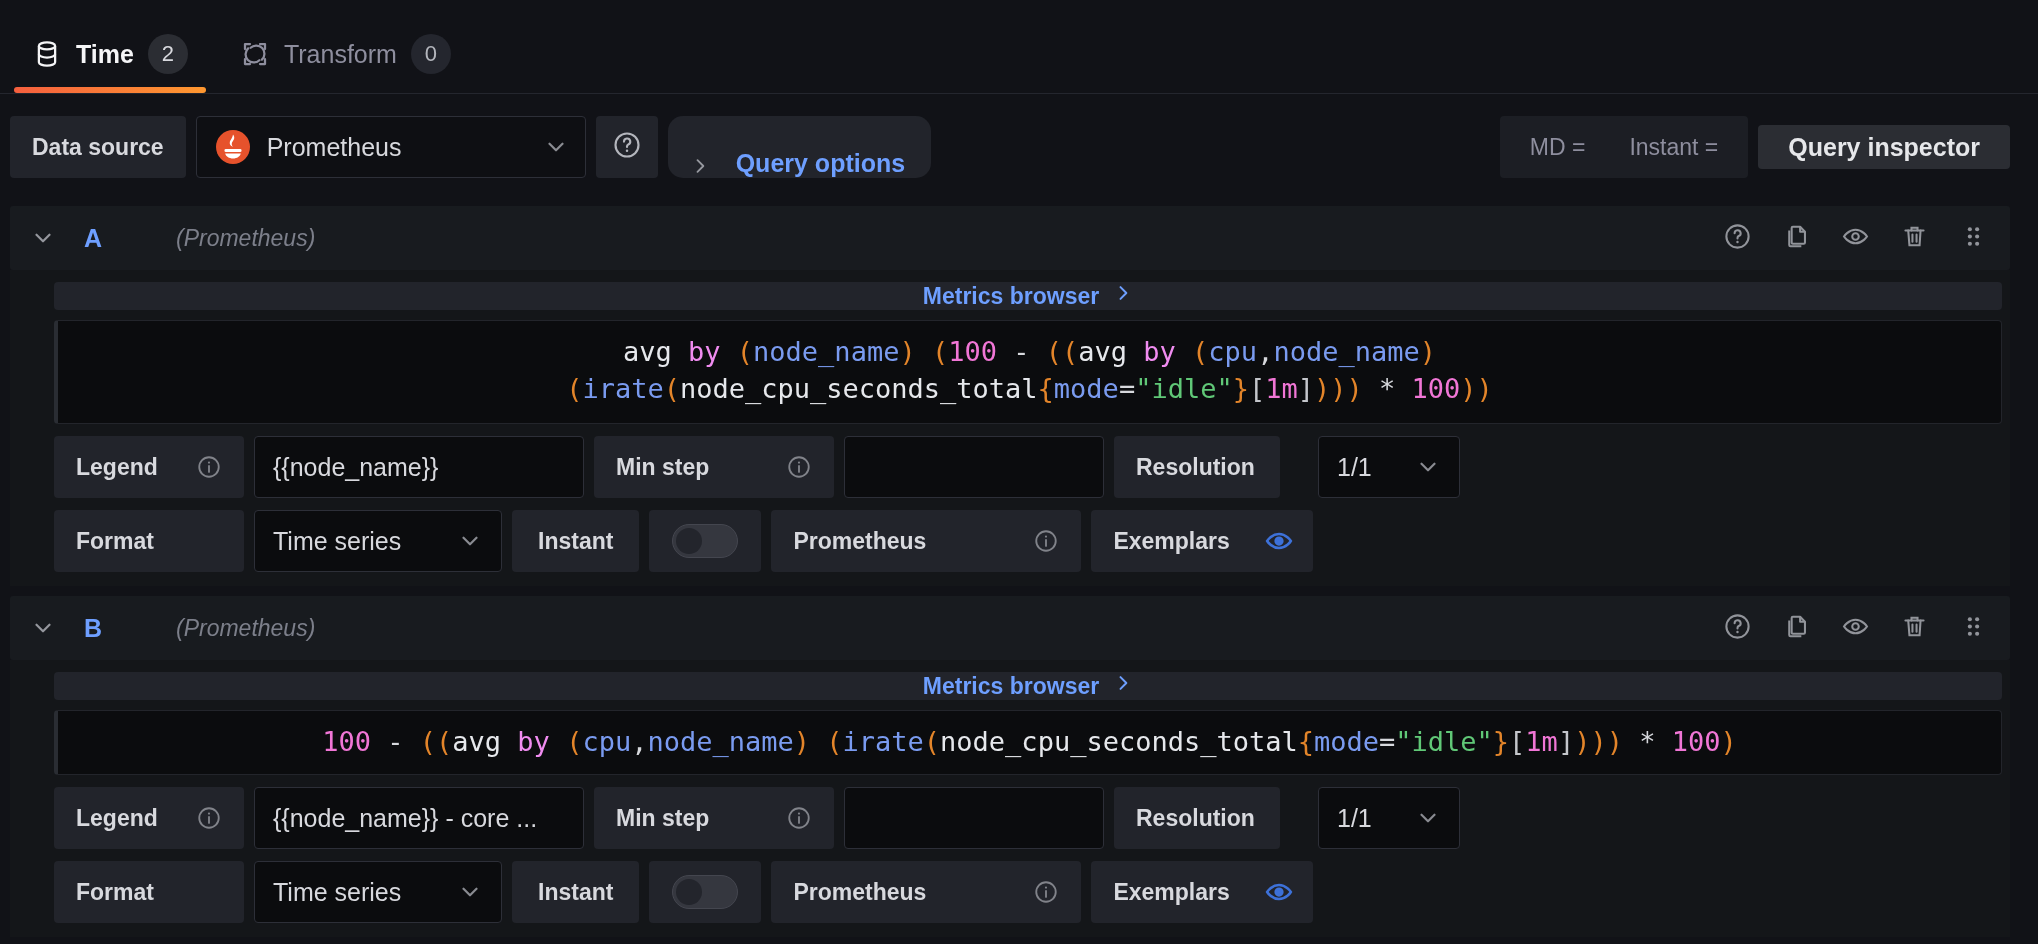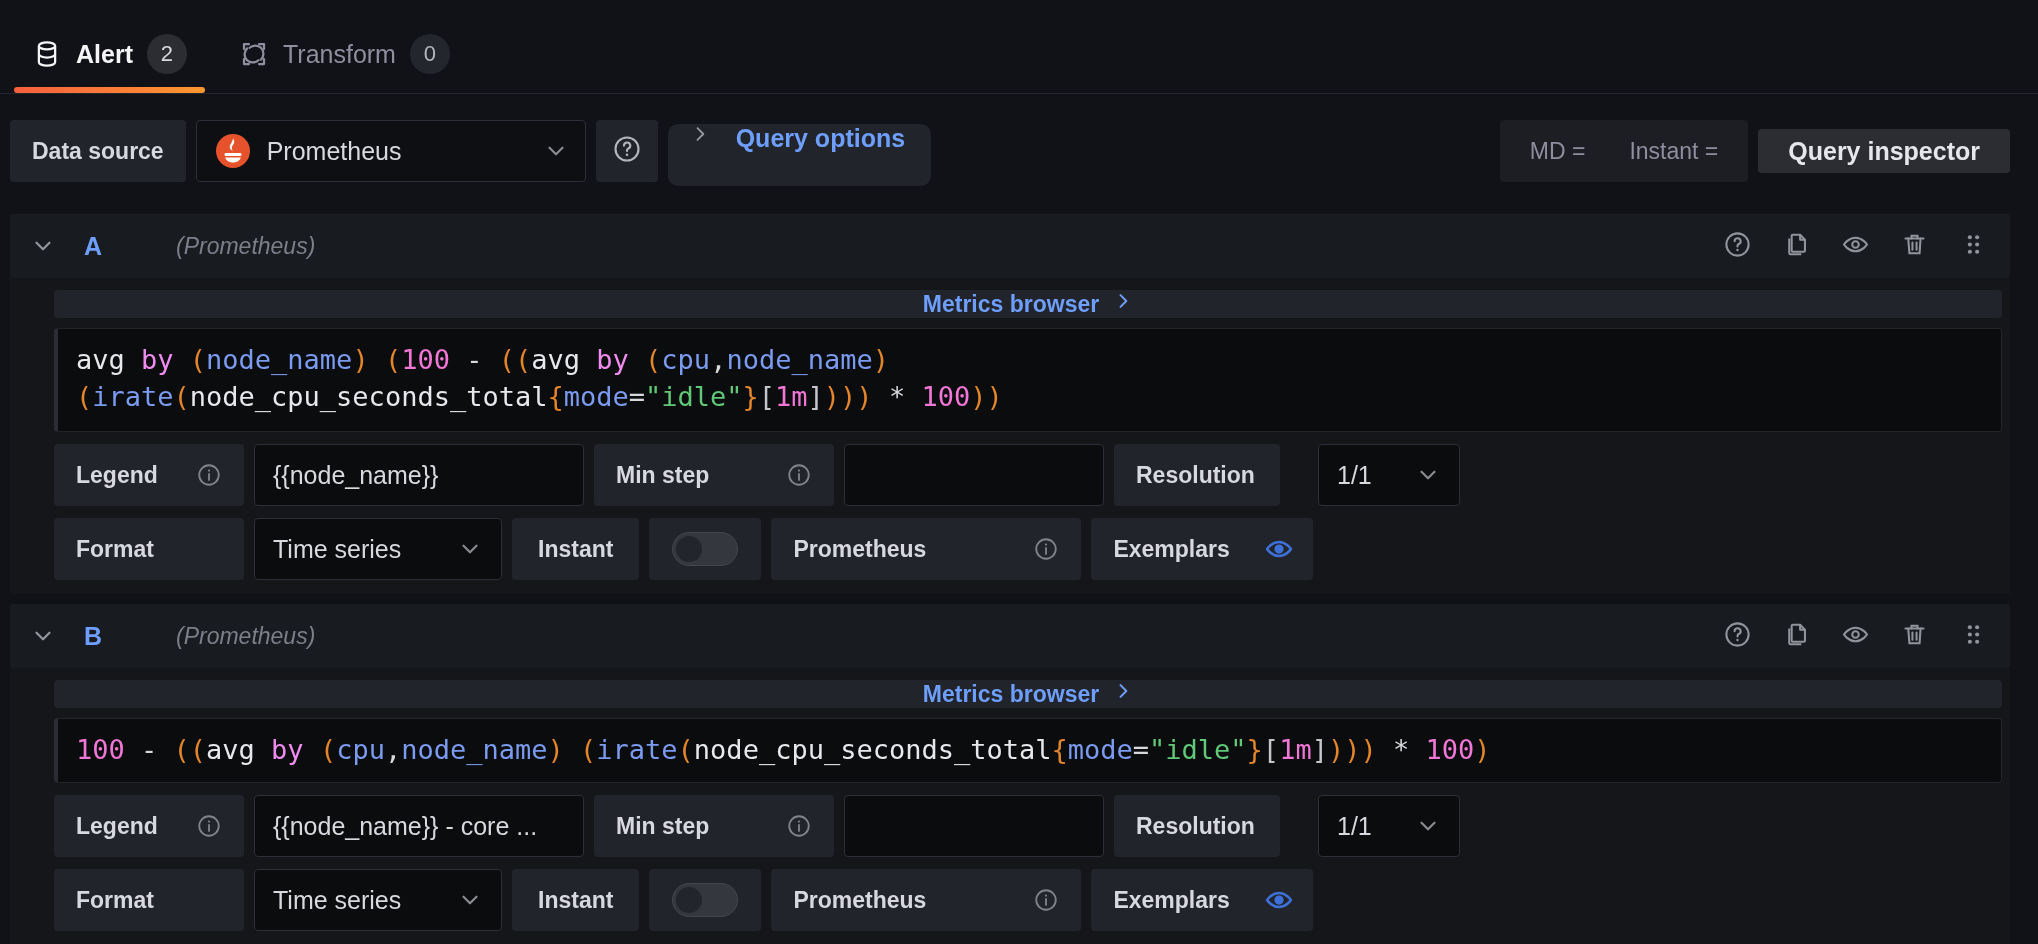--- a/index.html
+++ b/index.html
@@ -59,23 +59,23 @@
   }
   .prom-logo { width: 36px; height: 36px; flex: 0 0 36px; }
   .ds-name { font-size: 25px; color: #d8d9de; flex: 1; }
   .chev { width: 26px; height: 26px; opacity: .75; }
   .icon-btn {
     width: 62px; height: 62px; background: #22242b; border-radius: 4px;
     display: flex; align-items: center; justify-content: center; cursor: pointer;
   }
   .icon-btn svg { width: 30px; height: 30px; }
   .qopts {
-    display: flex; align-items: flex-start; gap: 26px;
+    display: flex; align-items: flex-end; gap: 26px;
     height: 62px; padding: 0 26px 0 22px;
-    background: #22242b; border-radius: 10px; cursor: pointer; margin-top: 8px;
+    background: #22242b; border-radius: 15px; cursor: pointer;
   }
   .qopts .cc { width: 20px; height: 22px; opacity: .8; }
   .qopts-label { color: #6e9fff; font-size: 25px; font-weight: 700; }
   .spacer { flex: 1; }
   .meta-box {
     height: 62px; background: #1c1e24; border-radius: 4px;
     display: flex; align-items: center; gap: 44px;
     padding: 0 30px; font-size: 23px; color: #8e8e9e;
   }
   .inspector {
@@ -105,20 +105,21 @@
     min-width: 232px; display: flex; align-items: center; justify-content: center; gap: 14px;
     color: #6e9fff; font-size: 23px; font-weight: 700; cursor: pointer;
   }
   .mbrowser svg { width: 20px; height: 22px; }
   .editor {
     flex: 1; background: #0b0c0e; border: 1px solid #23252b; border-radius: 4px;
     font-family: "DejaVu Sans Mono", monospace; font-size: 27px; line-height: 1.38;
     padding: 12px 18px 14px 18px; color: #d0d2d6;
     white-space: pre-wrap; word-break: break-word;
     border-left: 4px solid #2a2d33;
+    text-align: center;
   }
   .editor.two-line { min-height: 104px; }
   .tk-fn   { color: #e6e8ec; }
   .tk-kw   { color: #f08cf0; }
   .tk-par  { color: #e3852a; }
   .tk-num  { color: #f176d6; }
   .tk-lbl  { color: #7a9bf0; }
   .tk-str  { color: #60c877; }
   .tk-op   { color: #d7d9dd; }
   .tk-brk  { color: #c4c6cb; }
@@ -175,21 +176,21 @@
 <div class="tabbar">
 
   <div class="tab active">
     <span class="tico">
       <svg viewBox="0 0 24 24" fill="none" stroke="#f5f5f7" stroke-width="1.8">
         <ellipse cx="12" cy="5.5" rx="6.5" ry="2.8"></ellipse>
         <path d="M5.5 5.5v13c0 1.55 2.91 2.8 6.5 2.8s6.5-1.25 6.5-2.8v-13"></path>
         <path d="M5.5 12c0 1.55 2.91 2.8 6.5 2.8s6.5-1.25 6.5-2.8"></path>
       </svg>
     </span>
-    <span>Alert</span>
+    <span>Time</span>
     <span class="badge">2</span>
   </div>
 
   <div class="tab">
     <span class="tico">
       <svg viewBox="0 0 24 24" fill="none" stroke="#8e8e9e" stroke-width="1.8" stroke-linecap="round">
         <path d="M4 4h4M4 4v4"></path>
         <path d="M20 20h-4M20 20v-4"></path>
         <path d="M8.5 7a6.5 6.5 0 0 1 9 9.5"></path>
         <path d="M15.5 17a6.5 6.5 0 0 1-9-9.5"></path>

